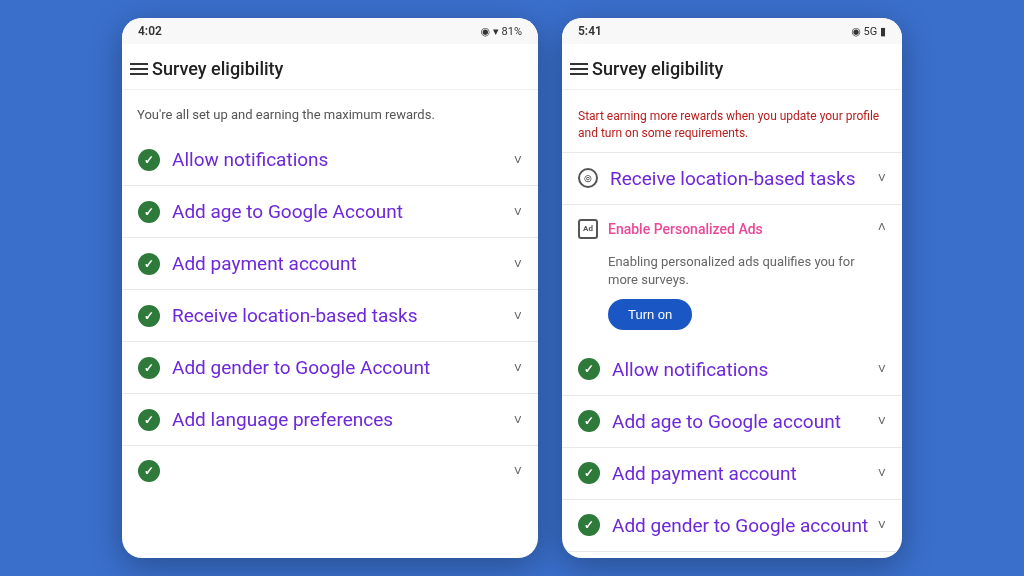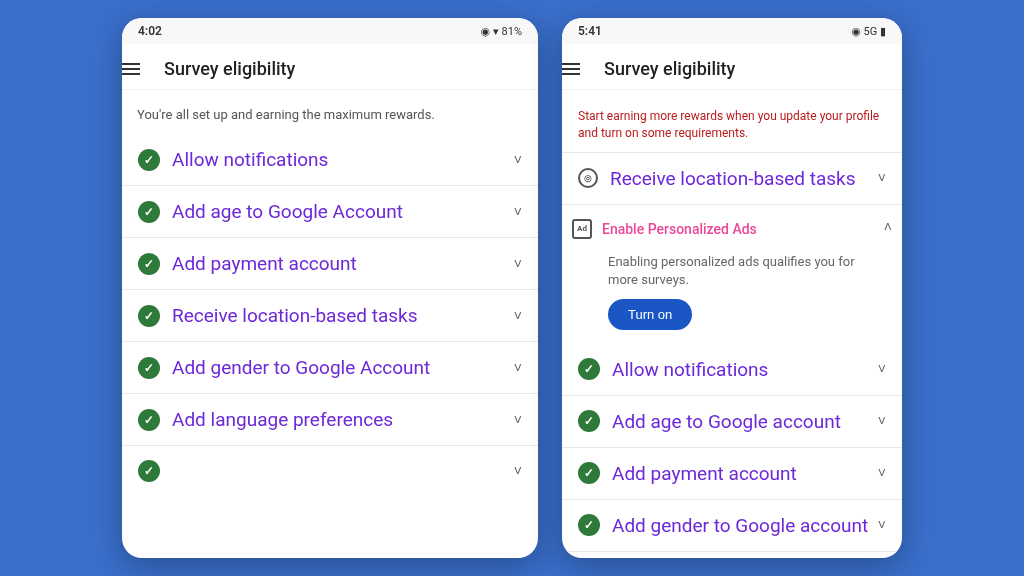--- a/index.html
+++ b/index.html
@@ -44,22 +44,22 @@
     }
 
     .status-bar-left { font-weight: 600; font-size: 12px; }
 
     .status-icons { display: flex; align-items: center; gap: 3px; }
 
     
     .app-header {
       display: flex;
       align-items: center;
-      gap: 24px;
-      padding: 14px 0 10px;
+      gap: 4px;
+      padding: 14px 8px 10px;
       border-bottom: 1px solid #f0f0f0;
     }
 
     .hamburger-icon {
       display: flex;
       flex-direction: column;
       gap: 3px;
       cursor: pointer;
     }
     .hamburger-icon span {
@@ -146,21 +146,21 @@
 
     .expanded-item {
       background: #fff;
       border-top: 1px solid #e8e8e8;
     }
 
     .expanded-header {
       display: flex;
       align-items: flex-start;
       justify-content: space-between;
-      padding: 14px 10px;
+      padding: 14px 16px;
     }
 
     .expanded-header-left {
       display: flex;
       align-items: center;
       gap: 10px;
     }
 
     .ad-icon {
       width: 20px;

